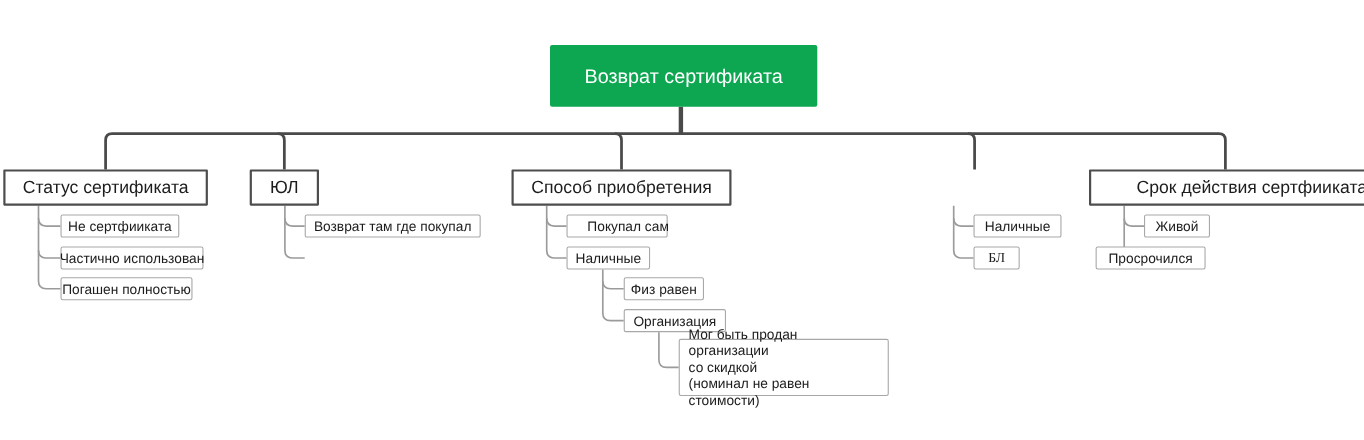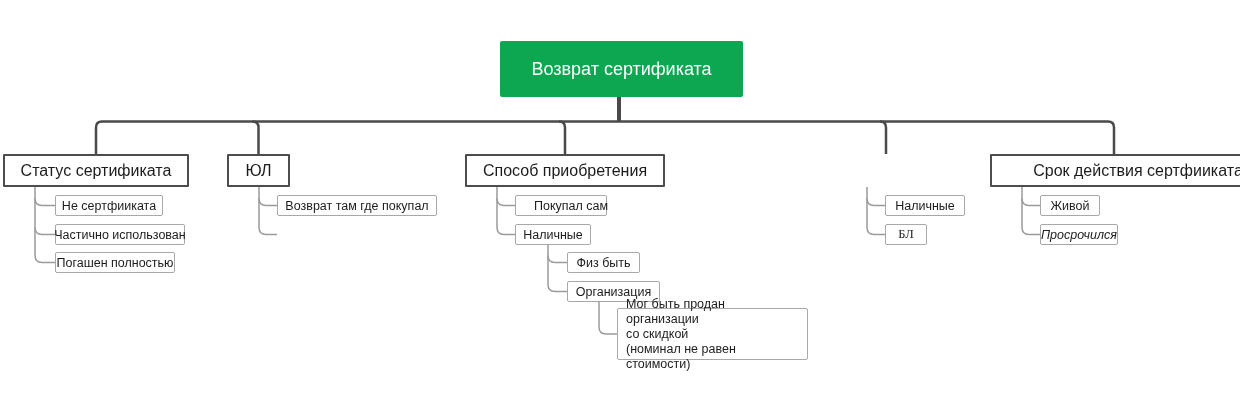--- a/index.html
+++ b/index.html
@@ -87,25 +87,25 @@
   <div class="node lvl1" style="left:990px;width:296px;">Срок действия сертфииката</div>
 
   <div class="node child r1" style="left:55px;width:108px;">Не сертфииката</div>
   <div class="node child r2" style="left:55px;width:130px;">Частично использован</div>
   <div class="node child r1" style="left:277px;width:160px;">Возврат там где покупал</div>
 
   <div class="node child r3" style="left:55px;width:120px;">Погашен полностью</div>
 
   <div class="node child r1" style="left:515px;width:92px;padding-left:20px;">Покупал сам</div>
   <div class="node child r2" style="left:515px;width:76px;">Наличные</div>
-  <div class="node child r3" style="left:567px;width:73px;">Физ быть</div>
+  <div class="node child r3" style="left:567px;width:73px;">Физ равен</div>
   <div class="node child r4" style="left:567px;width:93px;">Организация</div>
   <div class="node child multiline" style="left:617px;top:308px;width:191px;height:52px;">Мог быть продан организации
 со скидкой
 (номинал не равен стоимости)</div>
 
   <div class="node child r1" style="left:885px;width:80px;">Наличные</div>
   <div class="node child r2" style="left:885px;width:42px;font-family:Liberation Serif, serif;">БЛ</div>
 
   <div class="node child r1" style="left:1040px;width:60px;">Живой</div>
-  <div class="node child r2" style="left:1040px;width:78px;font-style:italic;">Просрочился</div>
+  <div class="node child r2" style="left:996px;width:100px;">Просрочился</div>
 
 </div>
 
 </body></html>

